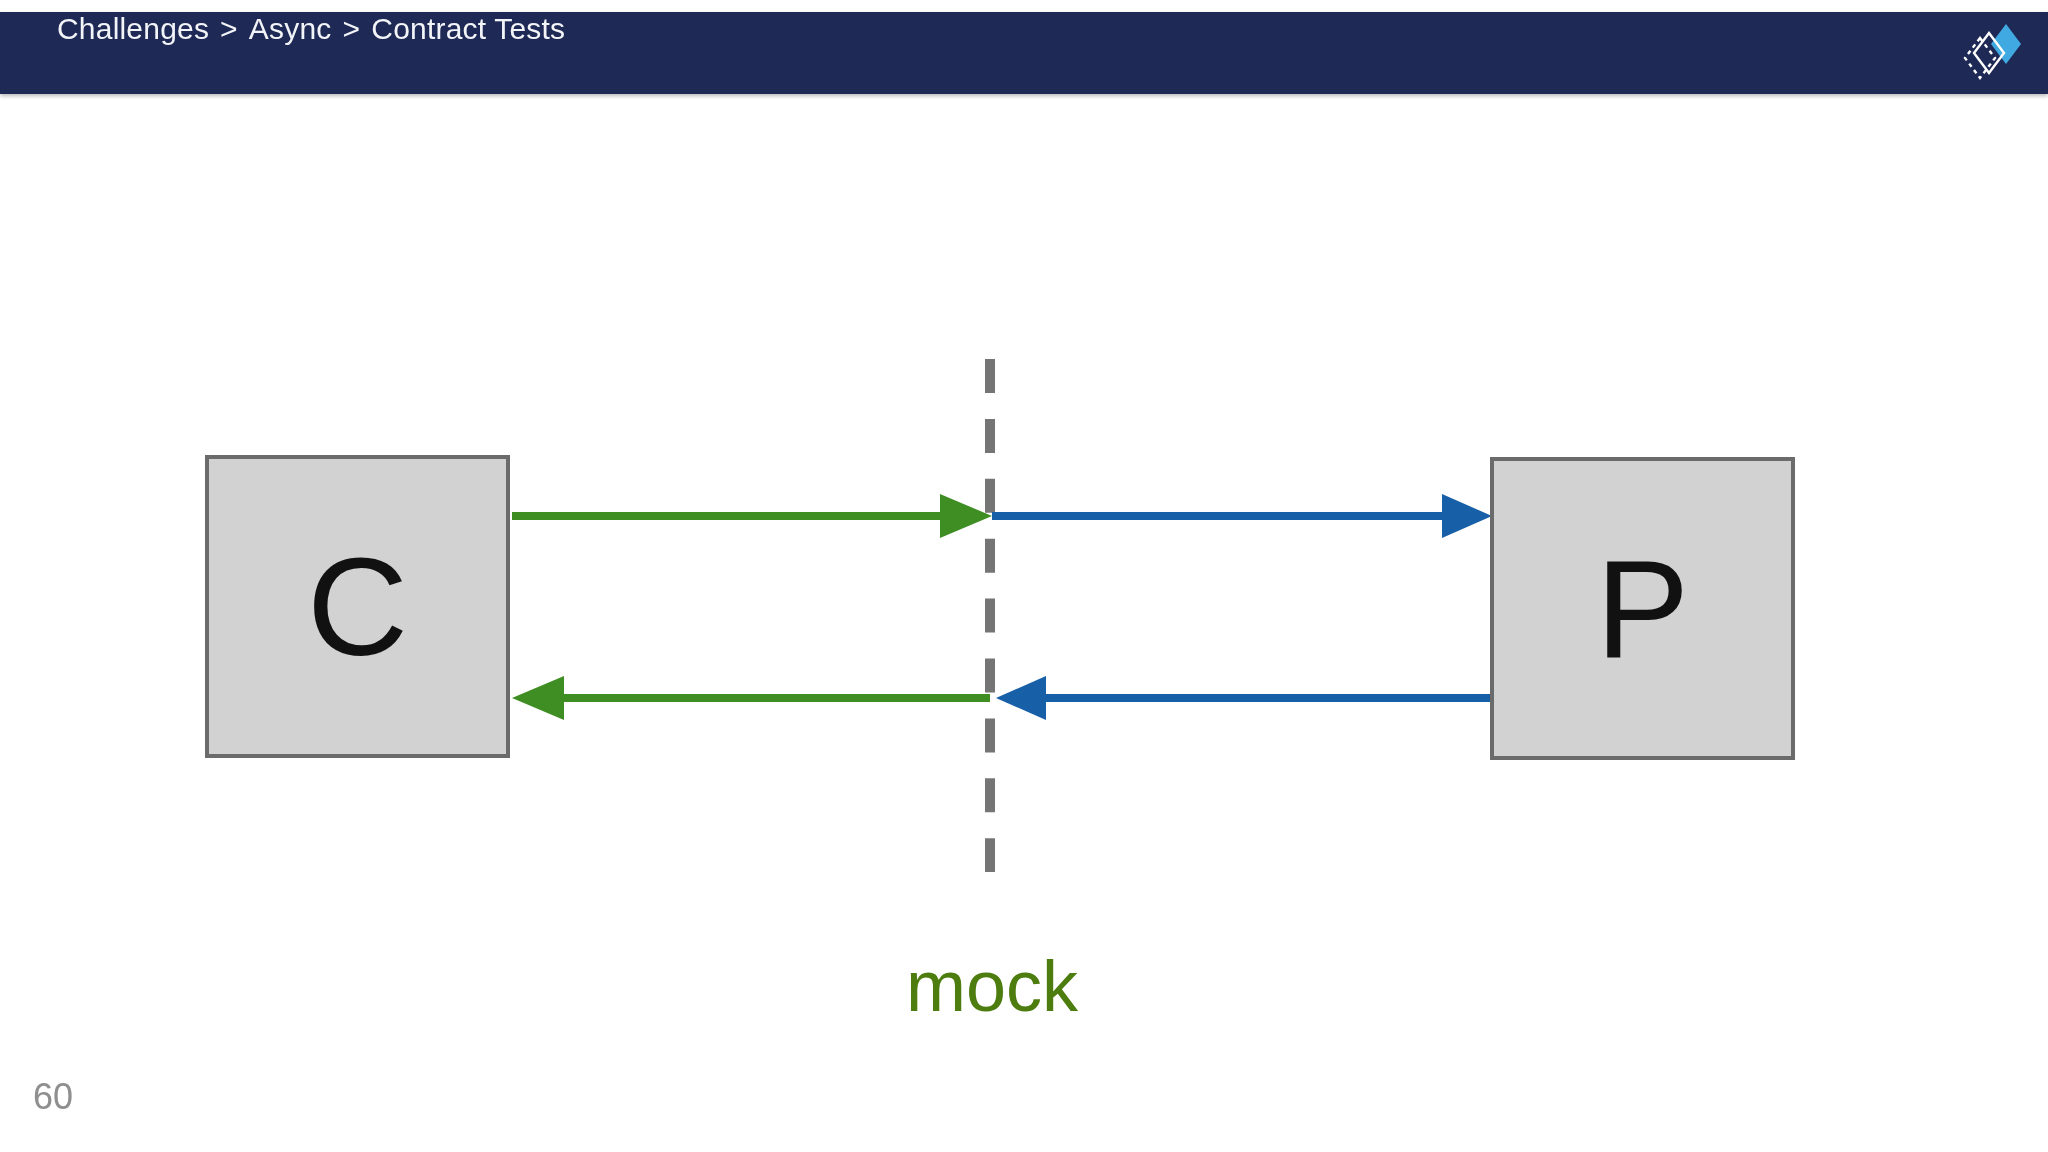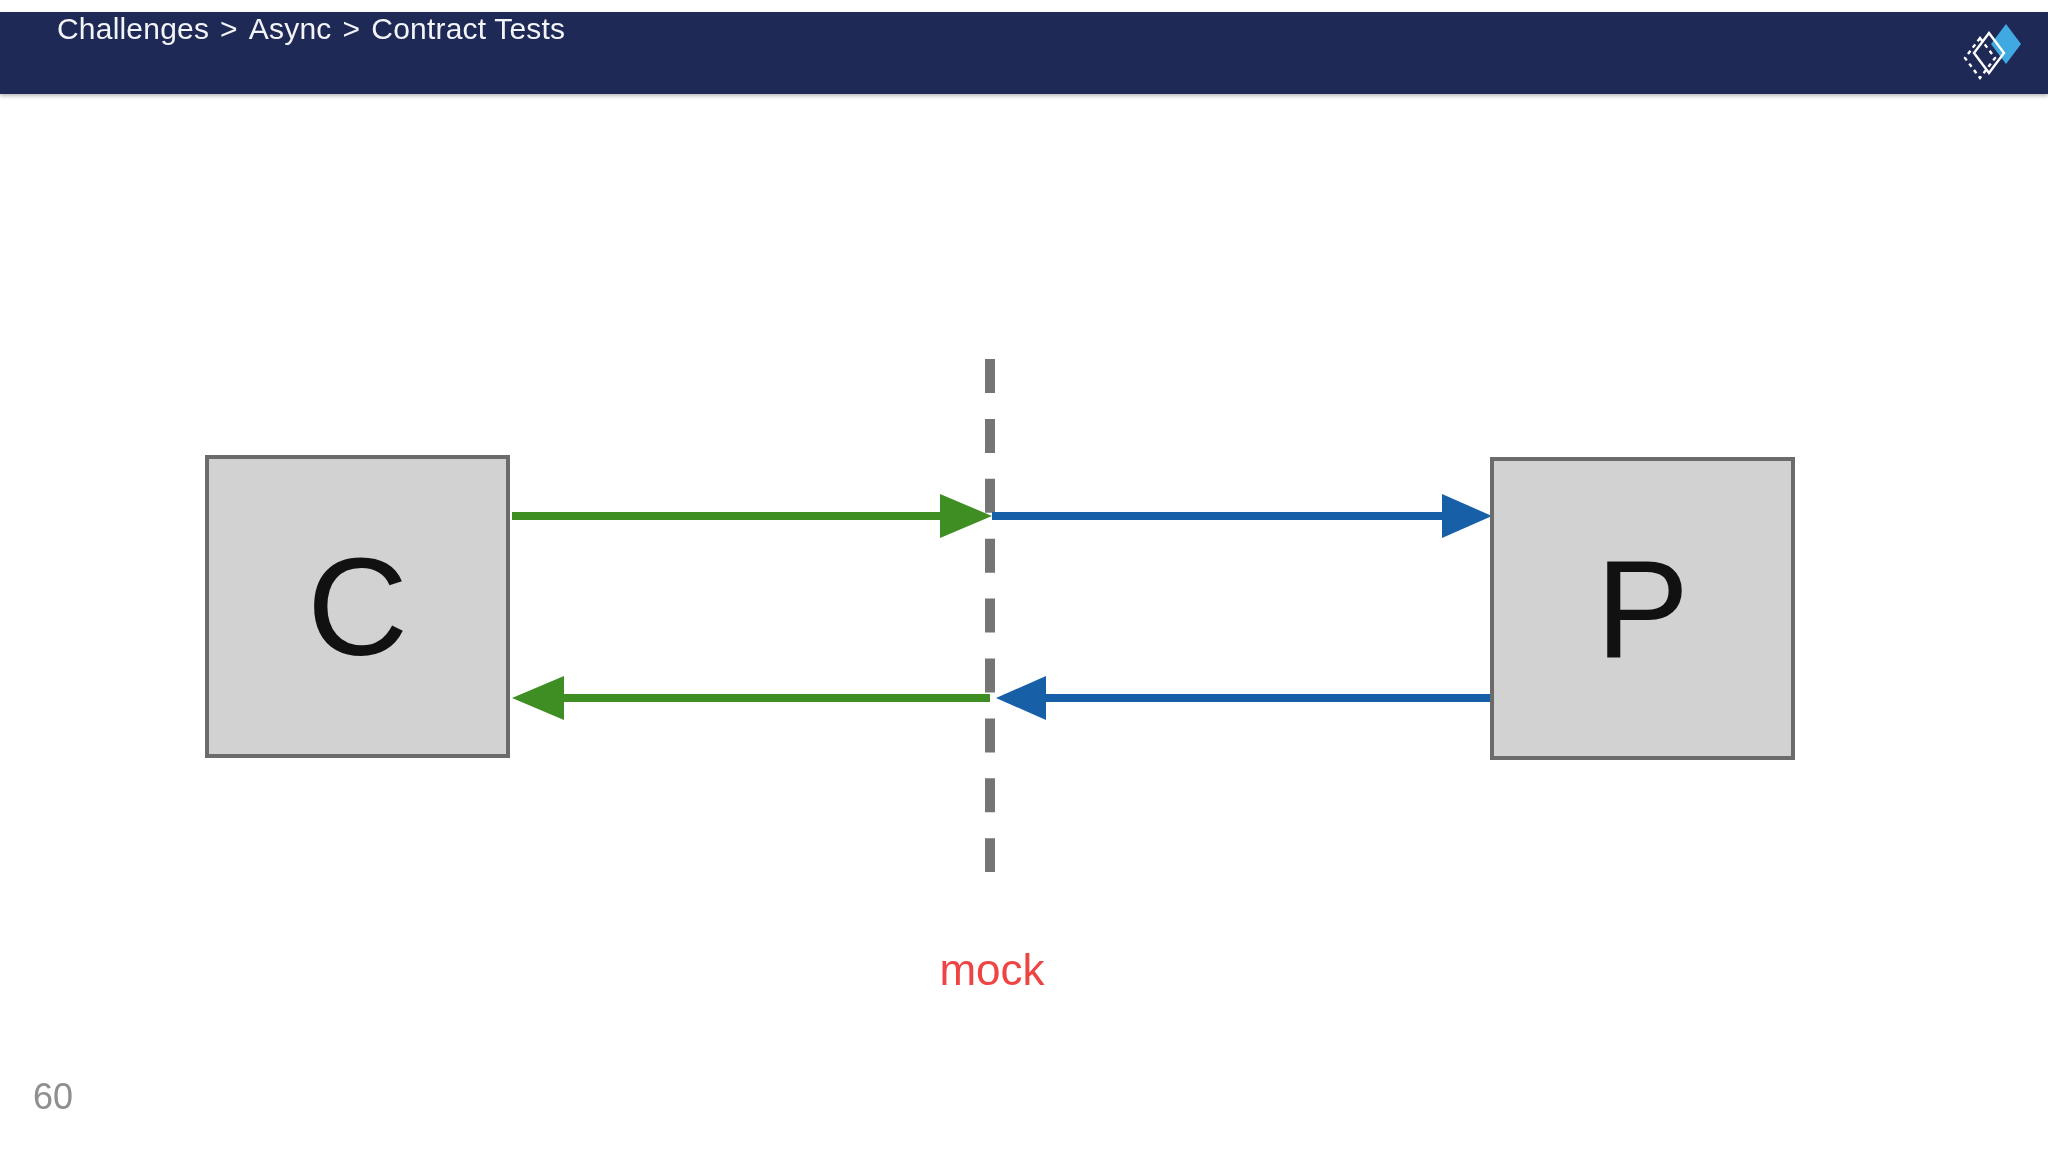--- a/index.html
+++ b/index.html
@@ -66,22 +66,22 @@
     color: var(--label_black);
     line-height: 1;
   }
   .box-consumer { left: 205px; top: 455px; }
   .box-provider { left: 1490px; top: 457px; }
 
   .mock-label {
     position: absolute;
     left: 792px; top: 945px; width: 400px;
     text-align: center;
-    font-size: 44px;
-    color: #ef4444;
+    font-size: 72px;
+    color: #4d7c0f;
     z-index: 2;
   }
   .page-number {
     position: absolute;
     left: 33px; top: 1076px;
     font-size: 36px;
     color: var(--page_number_gray);
     z-index: 2;
   }
 </style>

